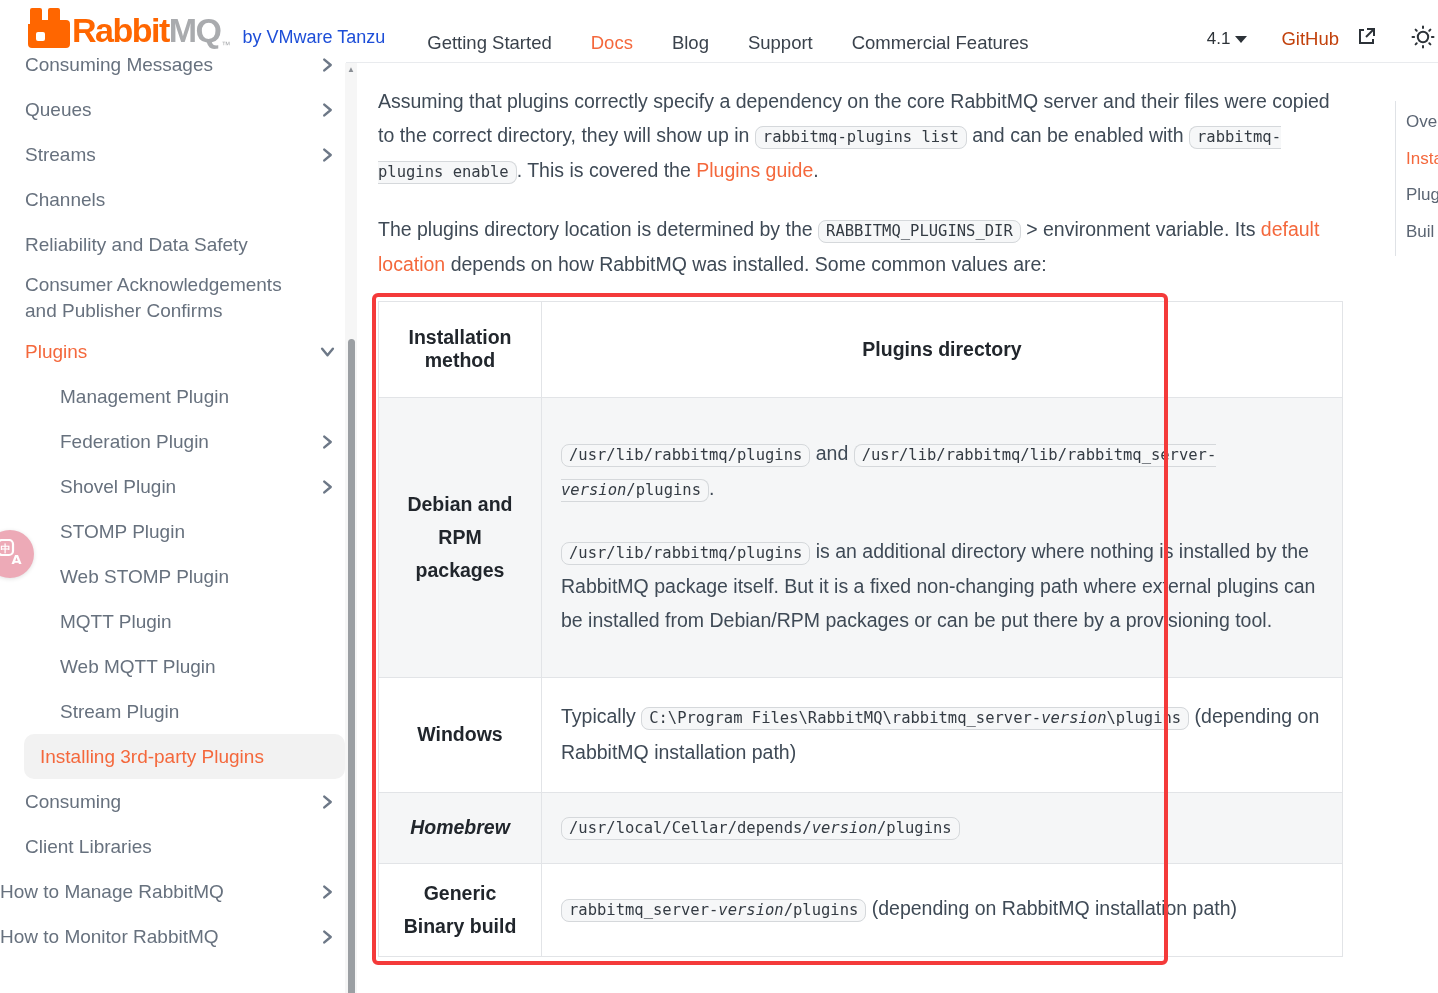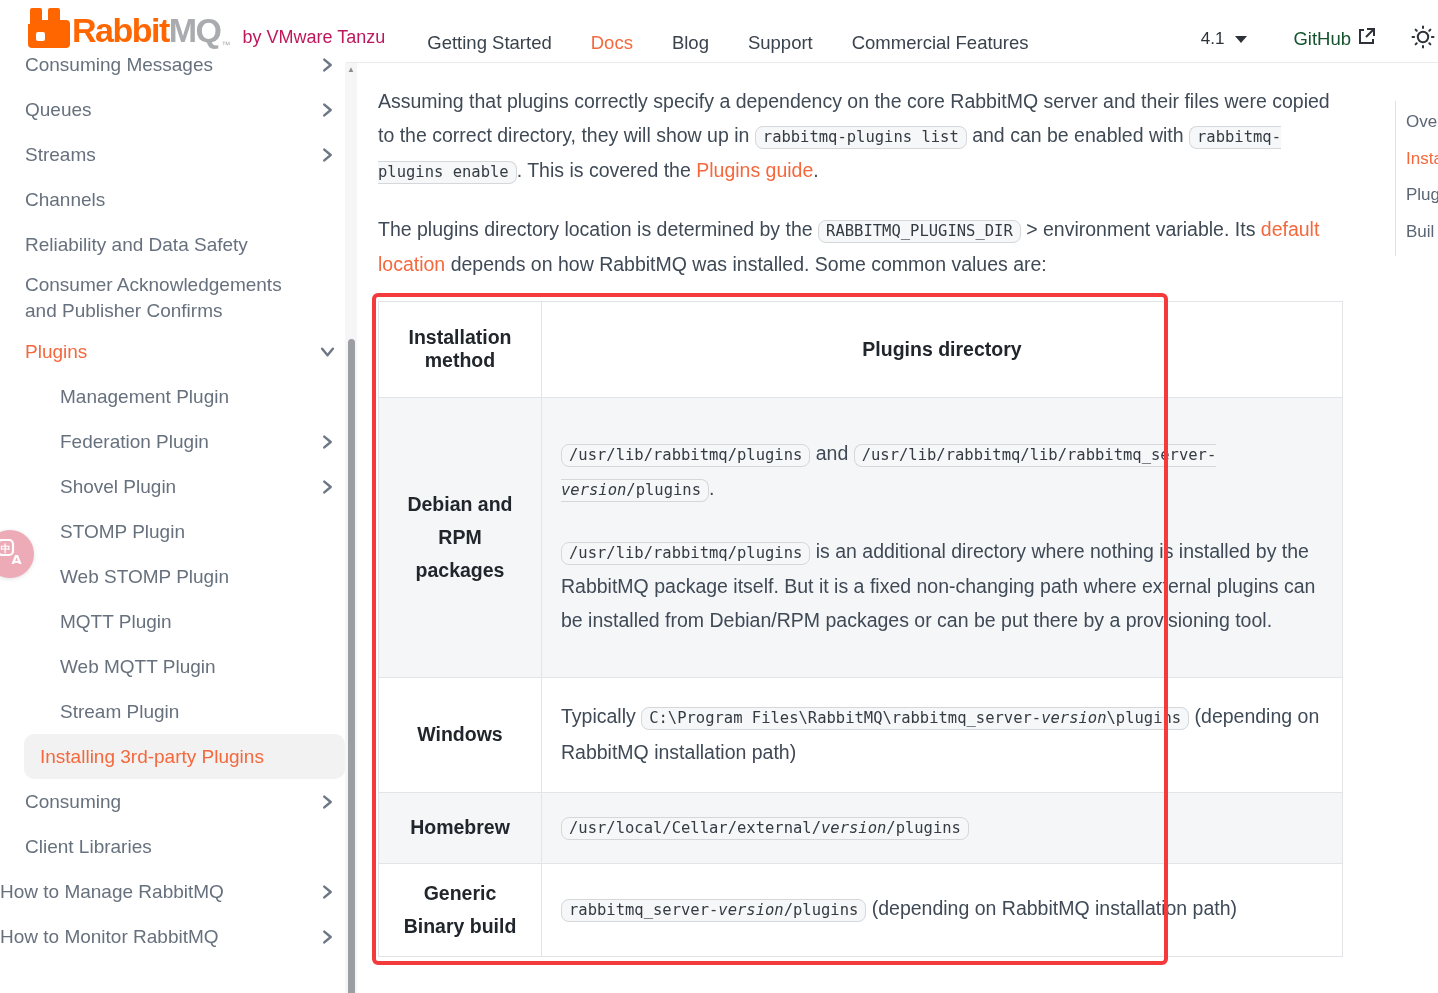--- a/index.html
+++ b/index.html
@@ -15,28 +15,28 @@
     position:absolute; top:0; left:0; right:0; height:54px;
     background:#fff; z-index:40; display:flex; align-items:flex-end;
     padding:0 10px 0 24px; white-space:nowrap;
   }
   .brand { display:flex; align-items:center; cursor:pointer; }
   .brand-logo { margin:0 2px 0 0; }
   .brand-text { font-size:34px; font-weight:600; letter-spacing:-1.5px; line-height:1; }
   .brand-rabbit { color:#ff6600; }
   .brand-mq { color:#a9abae; }
   .brand-tm { font-size:9px; color:#a9abae; align-self:flex-end; margin:0 0 4px 1px; }
-  .byline { color:#be185d; font-size:18px; margin:14px 0 0 12px; }
+  .byline { color:#1d4ed8; font-size:18px; margin:14px 0 0 12px; }
   .nav-links { display:flex; align-items:center; margin-left:42px; gap:39px; }
   .nav-link { font-size:18.5px; color:#3a424c; text-decoration:none; cursor:pointer; }
   .nav-link.active { color:#f4683c; }
   .nav-right { display:flex; align-items:center; margin-left:auto; gap:34px; }
-  .version-dropdown { display:flex; align-items:center; gap:11px; font-size:17px; color:#2c3238; cursor:pointer; }
+  .version-dropdown { display:flex; align-items:center; gap:5px; font-size:17px; color:#2c3238; cursor:pointer; }
   .caret-down { width:0; height:0; border-left:6px solid transparent; border-right:6px solid transparent; border-top:7px solid #2c3238; }
-  .github-link { display:flex; align-items:center; gap:6px; font-size:18.5px; color:#14532d; cursor:pointer;margin-left:12px; }
+  .github-link { display:flex; align-items:center; gap:18px; font-size:18.5px; color:#c2410c; cursor:pointer; }
   .theme-toggle { margin-right:-8px; cursor:pointer; display:flex; }
 
   
   .top-divider { position:absolute; top:62px; left:346px; right:0; height:1px; background:#e9ebee; z-index:35; }
 
   
   .sidebar {
     position:absolute; top:54px; left:0; bottom:0; width:357px;
     background:#fff; overflow:hidden; z-index:10;
   }
@@ -312,23 +312,23 @@
               <p><code class="inline-code"><span>/usr/lib/rabbitmq/plugins</span></code><span> is an additional directory where nothing is installed by the RabbitMQ package itself. But it is a fixed non-changing path where external plugins can be installed from Debian/RPM packages or can be put there by a provisioning tool.</span></p>
             </td>
           </tr>
           <tr class="">
             <td class="method-cell" style="height: 115px;">Windows</td>
             <td class="dir-cell">
               <p><span>Typically </span><code class="inline-code"><span>C:\Program Files\RabbitMQ\rabbitmq_server-</span><em>version</em><span>\plugins</span></code><span> (depending on RabbitMQ installation path)</span></p>
             </td>
           </tr>
           <tr class="shaded">
-            <td class="method-cell" style="height: 71px;">Homebrew</td>
+            <td class="method-cell" style="height: 71px; font-style: italic;">Homebrew</td>
             <td class="dir-cell">
-              <p><code class="inline-code"><span>/usr/local/Cellar/external/</span><em>version</em><span>/plugins</span></code></p>
+              <p><code class="inline-code"><span>/usr/local/Cellar/depends/</span><em>version</em><span>/plugins</span></code></p>
             </td>
           </tr>
           <tr class="">
             <td class="method-cell" style="height: 93px;">Generic Binary build</td>
             <td class="dir-cell">
               <p><code class="inline-code"><span>rabbitmq_server-</span><em>version</em><span>/plugins</span></code><span> (depending on RabbitMQ installation path)</span></p>
             </td>
           </tr>
         </tbody>
     </table>

